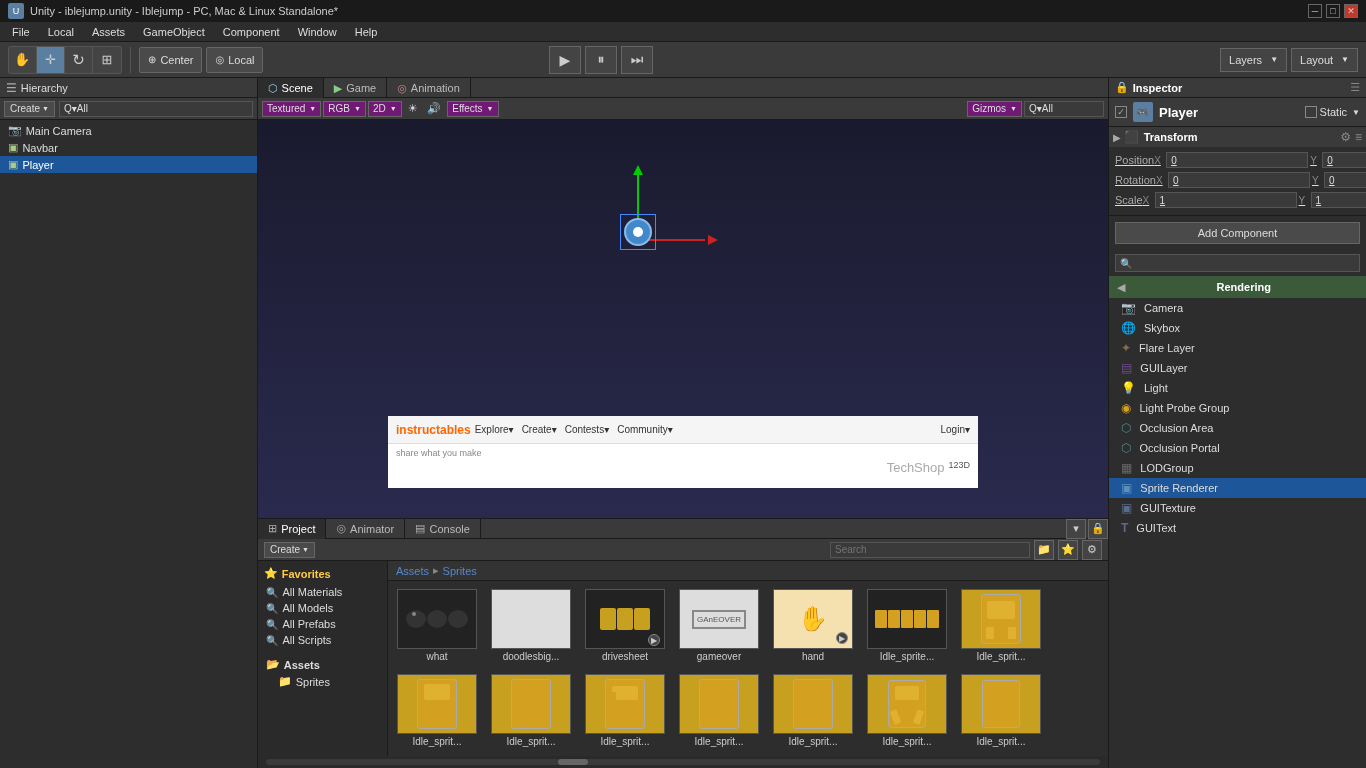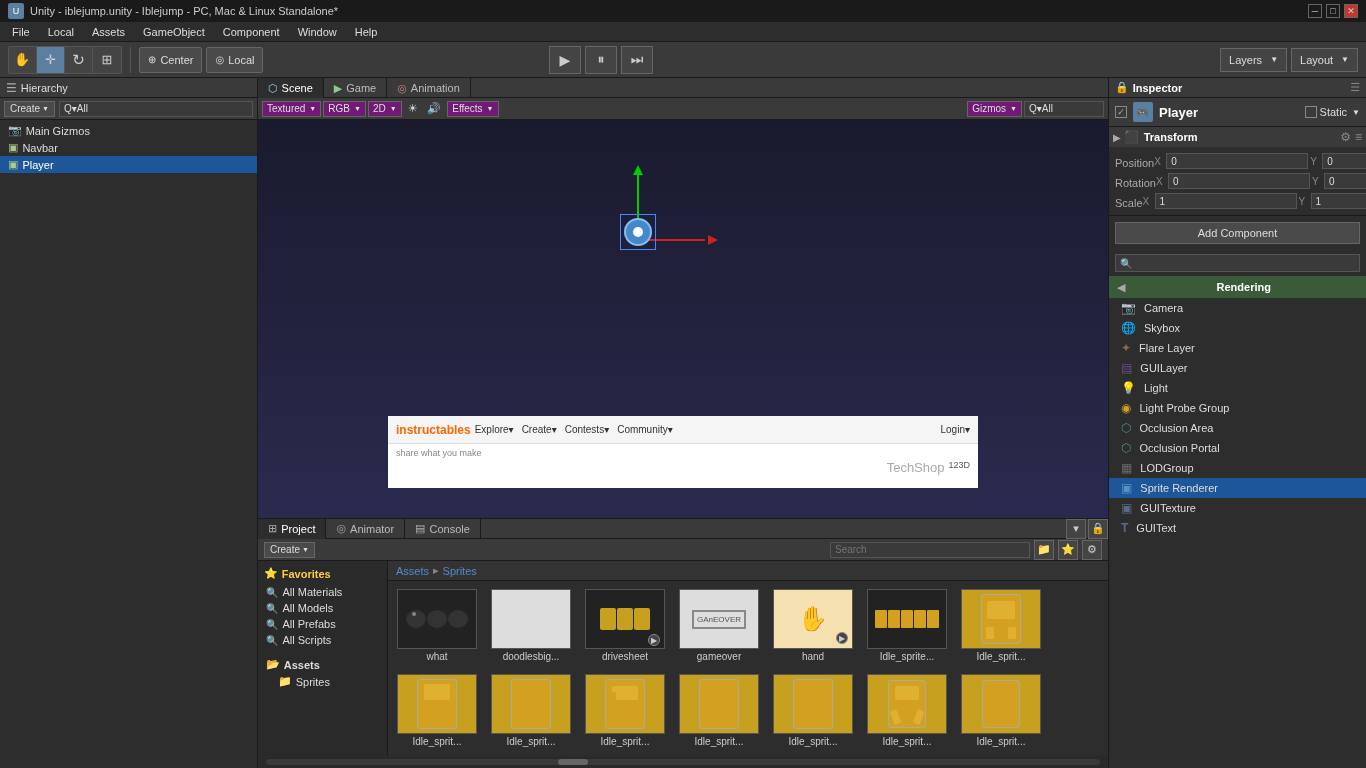--- a/index.html
+++ b/index.html
@@ -57,21 +57,21 @@
     .obj-icon { width: 20px; height: 20px; background: #5a7fa0; border-radius: 2px; display: flex; align-items: center; justify-content: center; font-size: 10px; }
     .obj-name { font-size: 13px; color: white; font-weight: bold; flex: 1; }
     .obj-static { display: flex; align-items: center; gap: 3px; font-size: 11px; }
     .tag-layer-row { display: flex; align-items: center; gap: 4px; padding: 3px 6px; border-bottom: 1px solid #1a1a1a; background: #2d2d2d; }
     .tag-val { background: #4a4a4a; border: 1px solid #666; height: 16px; font-size: 10px; padding: 0 4px; color: #ddd; display: flex; align-items: center; gap: 2px; }
     .tag-val::after { content: '▼'; font-size: 7px; margin-left: 2px; }
     .component { border-bottom: 1px solid #1a1a1a; }
     .comp-header { background: #3a3a3a; height: 20px; display: flex; align-items: center; padding: 0 4px; gap: 4px; cursor: pointer; }
     .comp-title { font-size: 11px; font-weight: bold; color: white; flex: 1; }
     .comp-body { padding: 4px 6px; }
-    .prop-row { display: flex; align-items: flex-end; height: 18px; margin-bottom: 2px; }
+    .prop-row { display: flex; align-items: center; height: 18px; margin-bottom: 2px; text-decoration: underline; }
     .prop-label { width: 70px; color: #aaa; font-size: 11px; }
     .prop-fields { display: flex; gap: 2px; flex: 1; }
     .prop-field { display: flex; align-items: center; gap: 2px; flex: 1; }
     .prop-axis { color: #888; font-size: 10px; width: 10px; }
     .prop-input { background: #3a3a3a; border: 1px solid #555; height: 16px; color: #ddd; font-size: 10px; padding: 0 4px; flex: 1; }
     .add-comp-btn { margin: 6px; background: #4a4a4a; border: 1px solid #666; height: 22px; display: flex; align-items: center; justify-content: center; cursor: pointer; color: #ddd; font-size: 11px; }
     .search-comp { background: #3a3a3a; border: 1px solid #555; height: 18px; margin: 4px 6px; color: #ddd; font-size: 10px; padding: 0 4px; width: calc(100% - 12px); display: flex; align-items: center; gap: 4px; }
     .search-comp input { background: transparent; border: none; outline: none; flex: 1; color: #ddd; font-size: 10px; }
     .rendering-section { background: #2d2d2d; }
     .render-header { background: #3a5a3a; height: 22px; display: flex; align-items: center; padding: 0 8px; gap: 4px; }
@@ -183,21 +183,21 @@
     </div>
     <div class="panel-toolbar">
       <div class="small-btn">
         <span>Create</span>
       </div>
       <input class="search-box" value="Q▾All" style="flex: 1 1 0%;">
     </div>
     <div class="hierarchy-list">
       <div class="hierarchy-item">
         <span style="color:#88aacc;font-size:11px;">📷</span>
-        <span>Main Gizmos</span>
+        <span>Main Camera</span>
       </div>
       <div class="hierarchy-item">
         <span style="color:#aac88a;font-size:11px;">▣</span>
         <span>Navbar</span>
       </div>
       <div class="hierarchy-item selected">
         <span style="color:#aacc88;font-size:11px;">▣</span>
         <span>Player</span>
       </div>
     </div>

